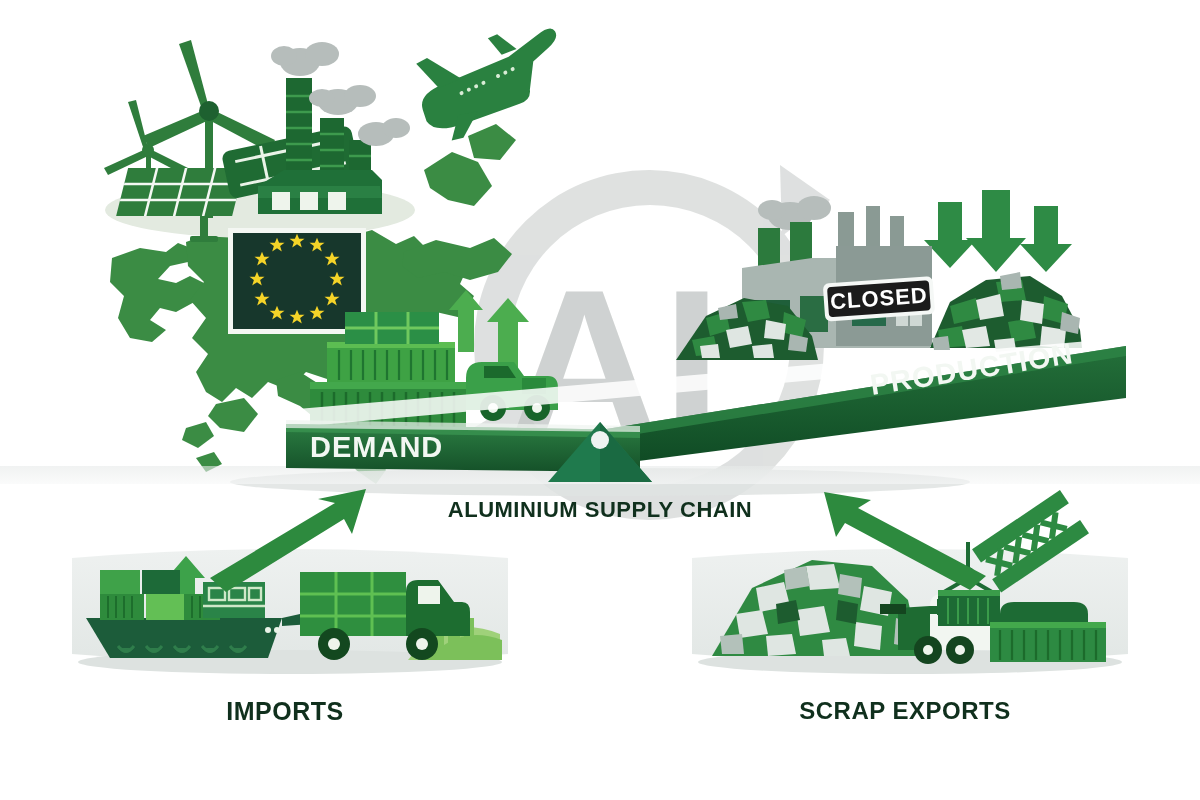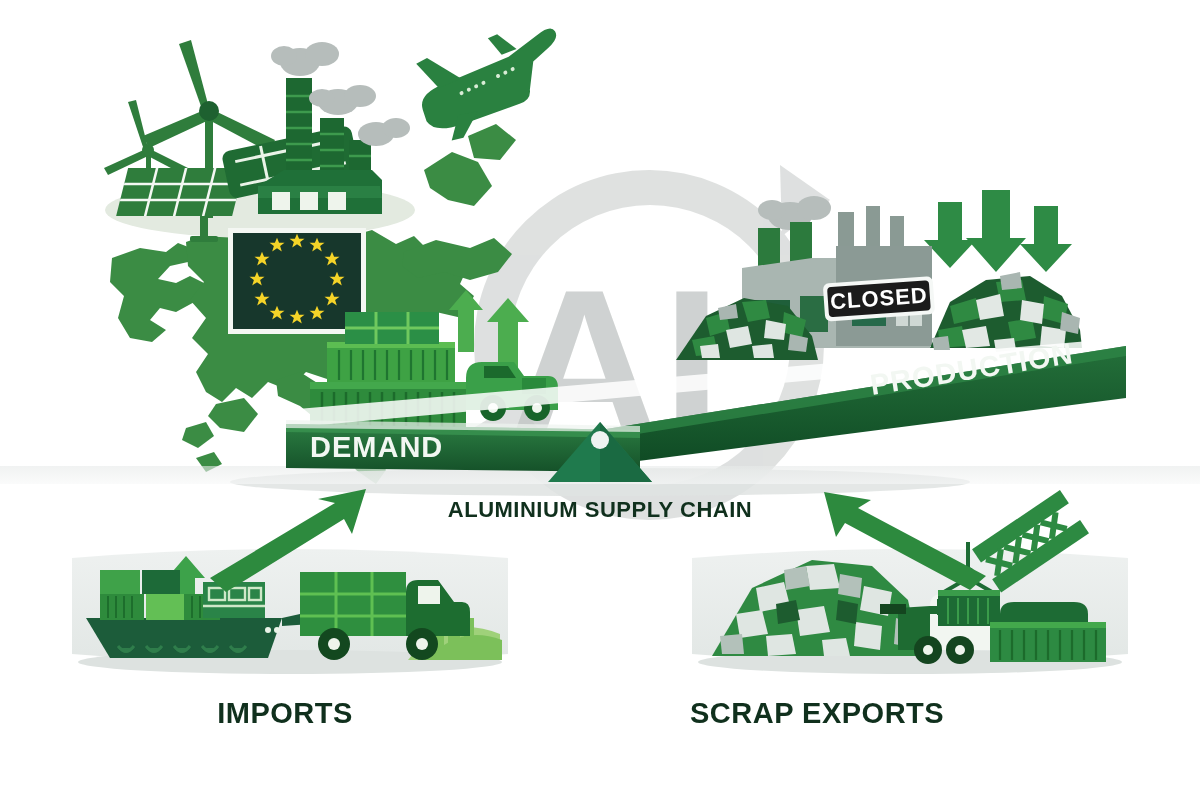--- a/index.html
+++ b/index.html
@@ -2,22 +2,22 @@
 <html><head>
 <meta charset="utf-8">
 <title>Aluminium Supply Chain Infographic</title>
 <style>
   html,body{margin:0;padding:0;background:#ffffff;}
   body{width:1200px;height:800px;overflow:hidden;font-family:"Liberation Sans",sans-serif;}
   #stage{position:relative;width:1200px;height:800px;background:#ffffff;}
   #stage svg.layer{position:absolute;left:0;top:0;width:1200px;height:800px;}
   .lbl{position:absolute;font-family:"Liberation Sans",sans-serif;font-weight:bold;letter-spacing:.5px;}
   #title-supply-chain{left:0;top:497px;width:1200px;text-align:center;font-size:22px;color:#10301d;}
-  #label-imports{left:70px;top:697px;width:430px;text-align:center;font-size:29px;color:#10301d;}
-  #label-scrap-exports{left:690px;top:697px;width:430px;text-align:left;font-size:29px;color:#10301d;}
+  #label-imports{left:70px;top:697px;width:430px;text-align:center;font-size:25px;color:#10301d;}
+  #label-scrap-exports{left:690px;top:697px;width:430px;text-align:center;font-size:24px;color:#10301d;}
   .beamtext{font-family:"Liberation Sans",sans-serif;font-weight:bold;fill:#f2f7f2;letter-spacing:1px;}
 </style>
 </head>
 <body>
 
 <div id="stage">
 
   <svg class="layer" viewBox="0 0 1200 800">
     <g opacity="0.55">
       <path d="M650 170 A175 175 0 1 1 474 345 A175 175 0 0 1 650 170 Z

